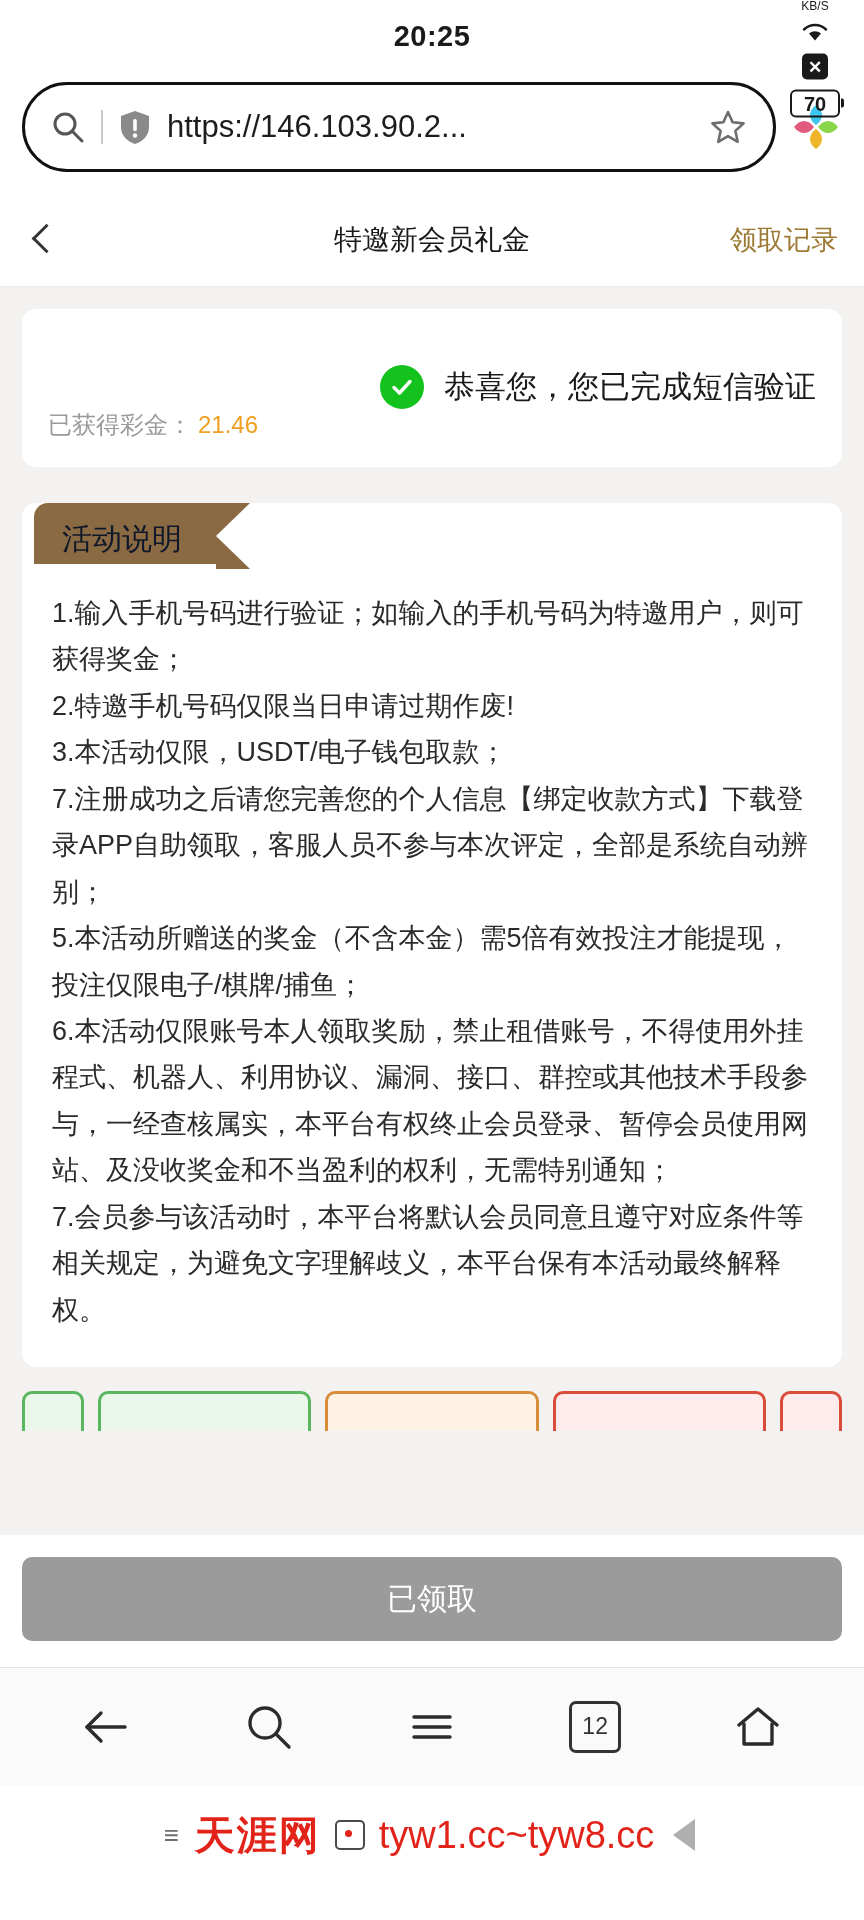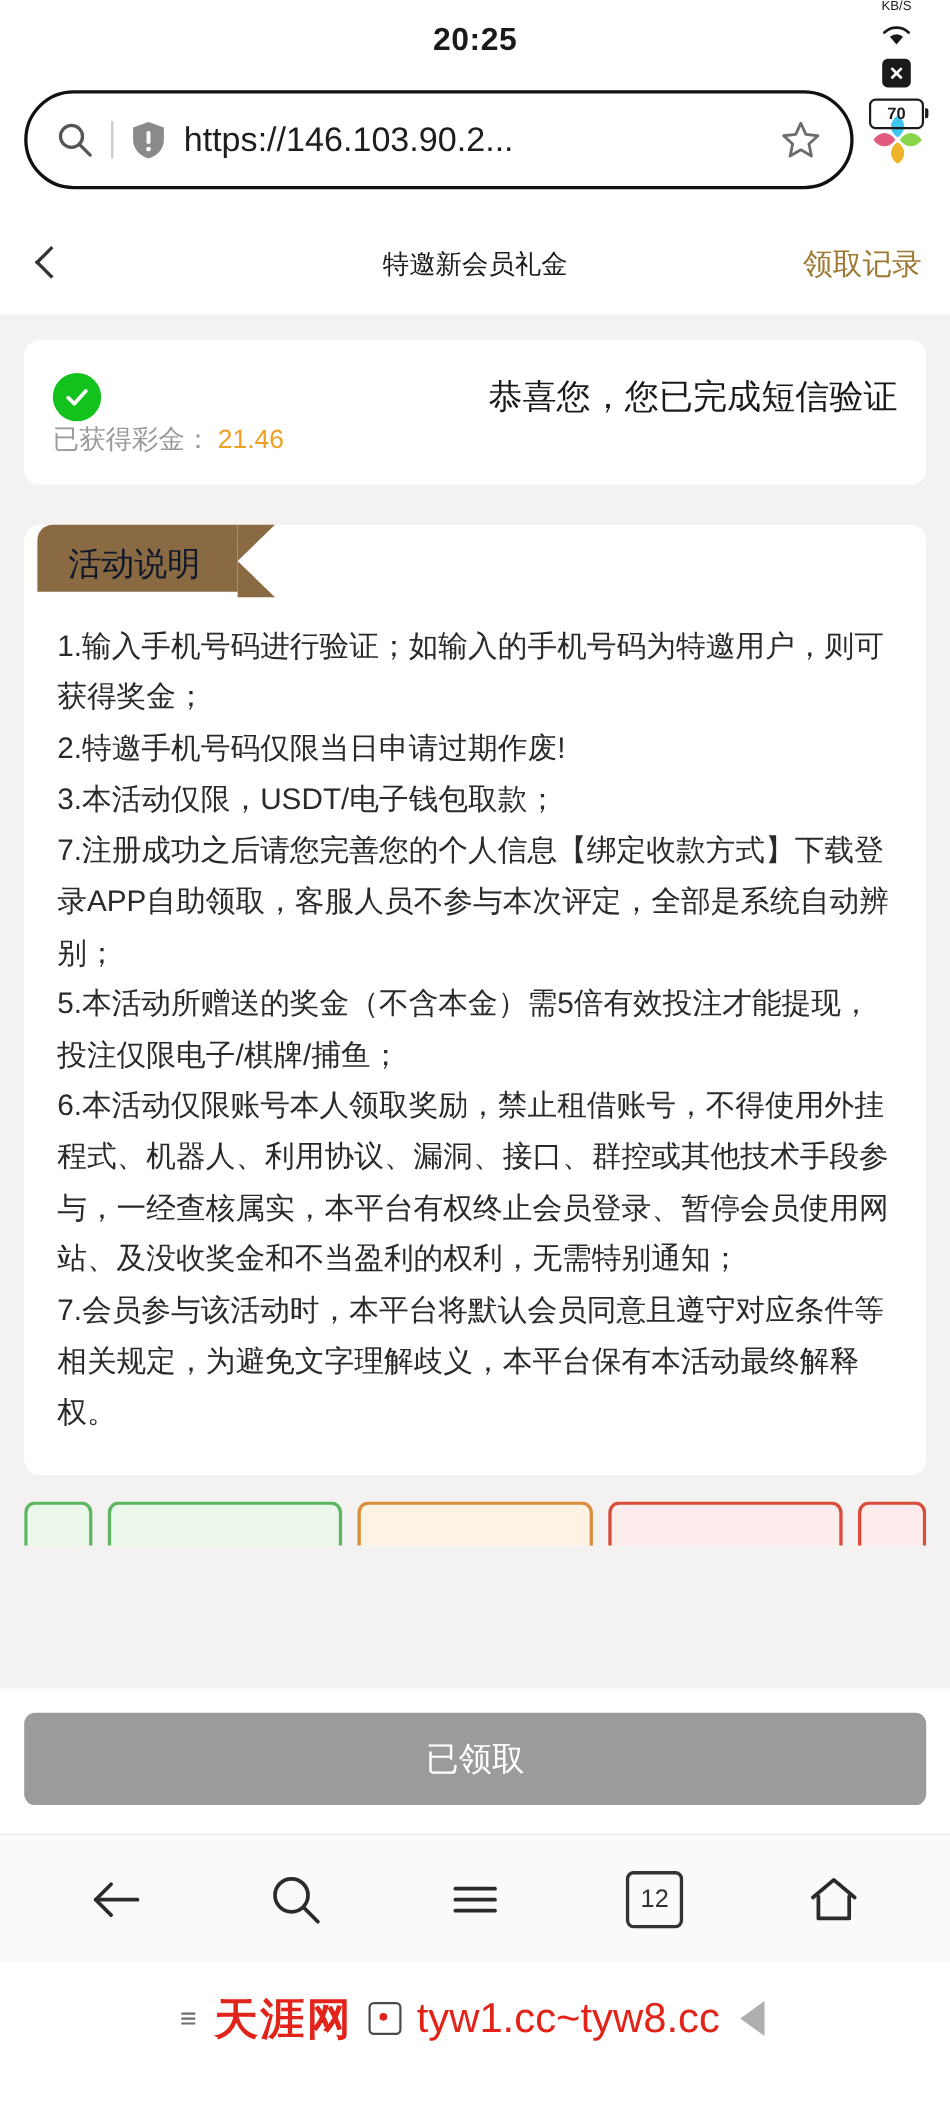--- a/index.html
+++ b/index.html
@@ -80,21 +80,21 @@
     font-size: 17px;
     display: flex; align-items: center; justify-content: center;
     font-weight: bold;
   }
   .battery {
     width: 46px; height: 24px;
     border: 2.5px solid #1a1a1a;
     border-radius: 6px;
     display: flex; align-items: center; justify-content: center;
     position: relative;
-    font-size: 15px;
+    font-size: 20px;
     color: #1a1a1a;
     font-weight: bold;
   }
   .battery::after {
     content: "";
     position: absolute;
     right: -6px;
     top: 7px;
     width: 3px; height: 9px;
     background: #1a1a1a;
@@ -162,21 +162,21 @@
     left: 10px; top: 6px;
     width: 18px; height: 18px;
     border-left: 3px solid #333;
     border-bottom: 3px solid #333;
     transform: rotate(45deg);
   }
   .page-title {
     position: absolute;
     left: 0; right: 0;
     text-align: center;
-    font-size: 24px;
+    font-size: 28px;
     color: #1a1a1a;
     font-weight: normal;
     pointer-events: none;
   }
   .header-action {
     margin-left: auto;
     font-size: 27px;
     color: #9c7a33;
     z-index: 2;
   }
@@ -193,22 +193,23 @@
 
   .card {
     background: #ffffff;
     border-radius: 14px;
     padding: 30px 26px 26px 26px;
     margin-bottom: 36px;
   }
   .success-row {
     display: flex;
     align-items: center;
-    justify-content: space-between;
+    justify-content: flex-end;
     gap: 20px;
+    margin-top: 26px;
   }
   .check-circle {
     width: 44px; height: 44px;
     border-radius: 50%;
     background: #14c21e;
     display: flex; align-items: center; justify-content: center;
     flex: 0 0 auto;
   }
   .check-circle svg { width: 28px; height: 28px; }
   .success-text {

